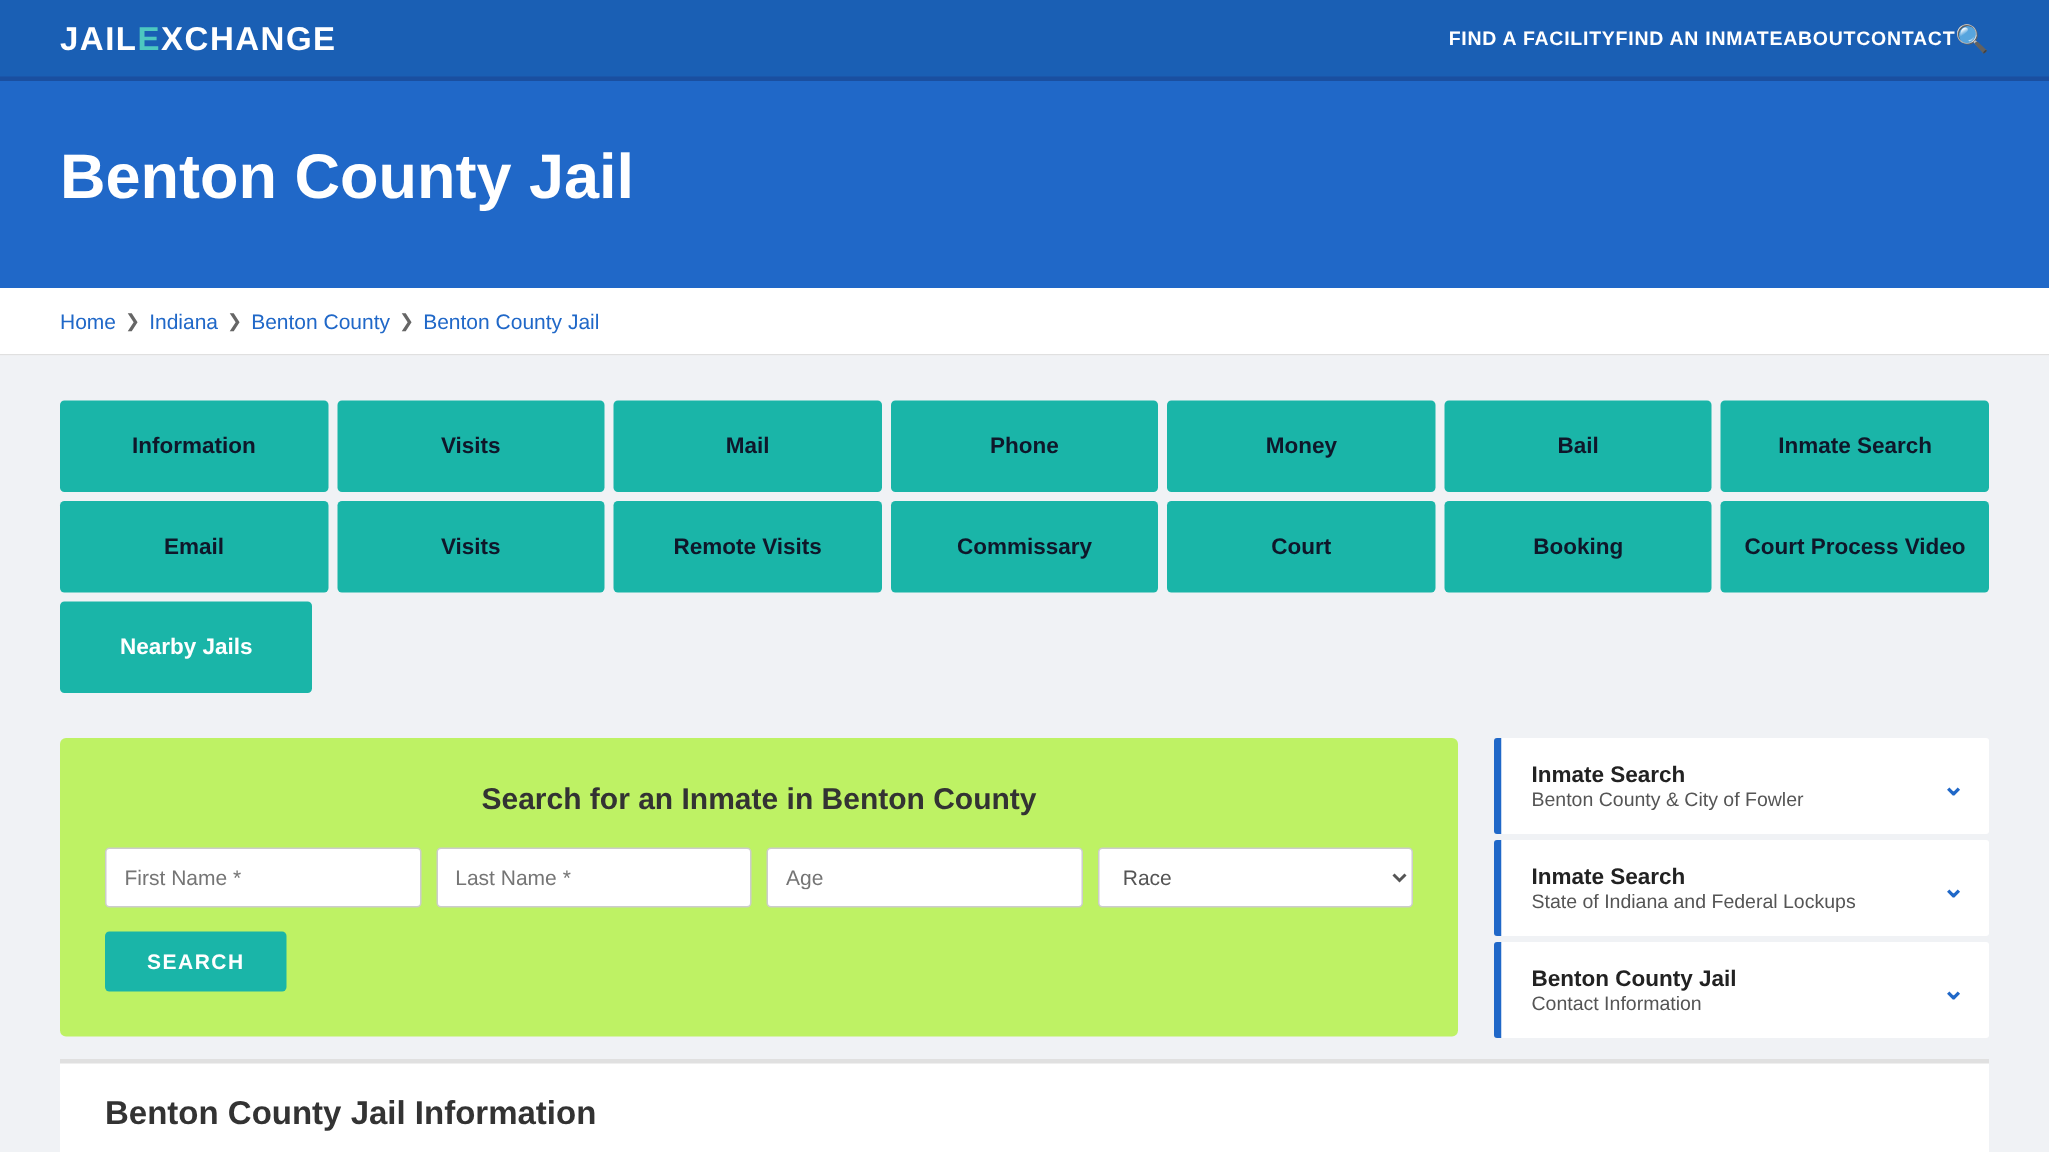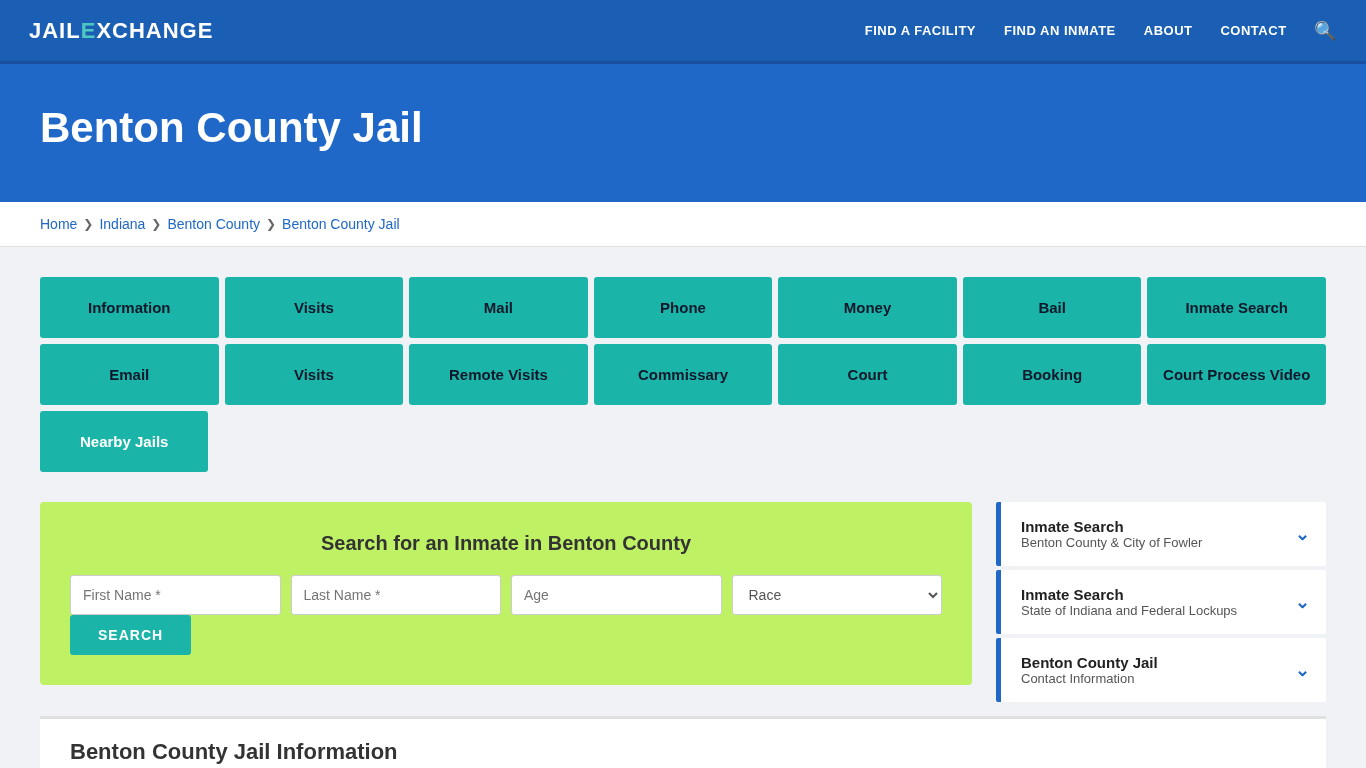--- a/index.html
+++ b/index.html
@@ -4,39 +4,38 @@
   <style>
     * { box-sizing: border-box; margin: 0; padding: 0; }
     body { font-family: Arial, sans-serif; background: #f0f2f5; color: #333; }
 
     
     nav {
       background: #1a5fb4;
       display: flex;
       align-items: center;
       justify-content: space-between;
-      padding: 0 29px;
-      height: 64px;
+      padding: 0 40px;
+      height: 54px;
       border-bottom: 3px solid #1a4fa0;
     }
     .logo {
       display: flex;
       align-items: center;
       font-size: 22px;
       font-weight: 900;
       letter-spacing: 1px;
       color: #fff;
     }
     .logo span.exchange { color: #fff; }
     .logo span.jail { color: #fff; }
     .logo-x { color: #4dc8c0; }
     .nav-links {
       display: flex;
       align-items: center;
-      gap: 28px;
     }
     .nav-links a {
       color: #fff;
       text-decoration: none;
       font-size: 13px;
       font-weight: 700;
       letter-spacing: 0.5px;
     }
     .nav-search-icon {
       color: #fff;
@@ -136,20 +135,21 @@
     }
     .search-card h2 {
       text-align: center;
       font-size: 20px;
       font-weight: 700;
       margin-bottom: 20px;
     }
     .search-inputs {
       display: flex;
       gap: 10px;
+      margin-bottom: 16px;
       flex-wrap: wrap;
     }
     .search-inputs input,
     .search-inputs select {
       border: 1px solid #ccc;
       border-radius: 3px;
       padding: 10px 12px;
       font-size: 14px;
       flex: 1;
       min-width: 80px;

